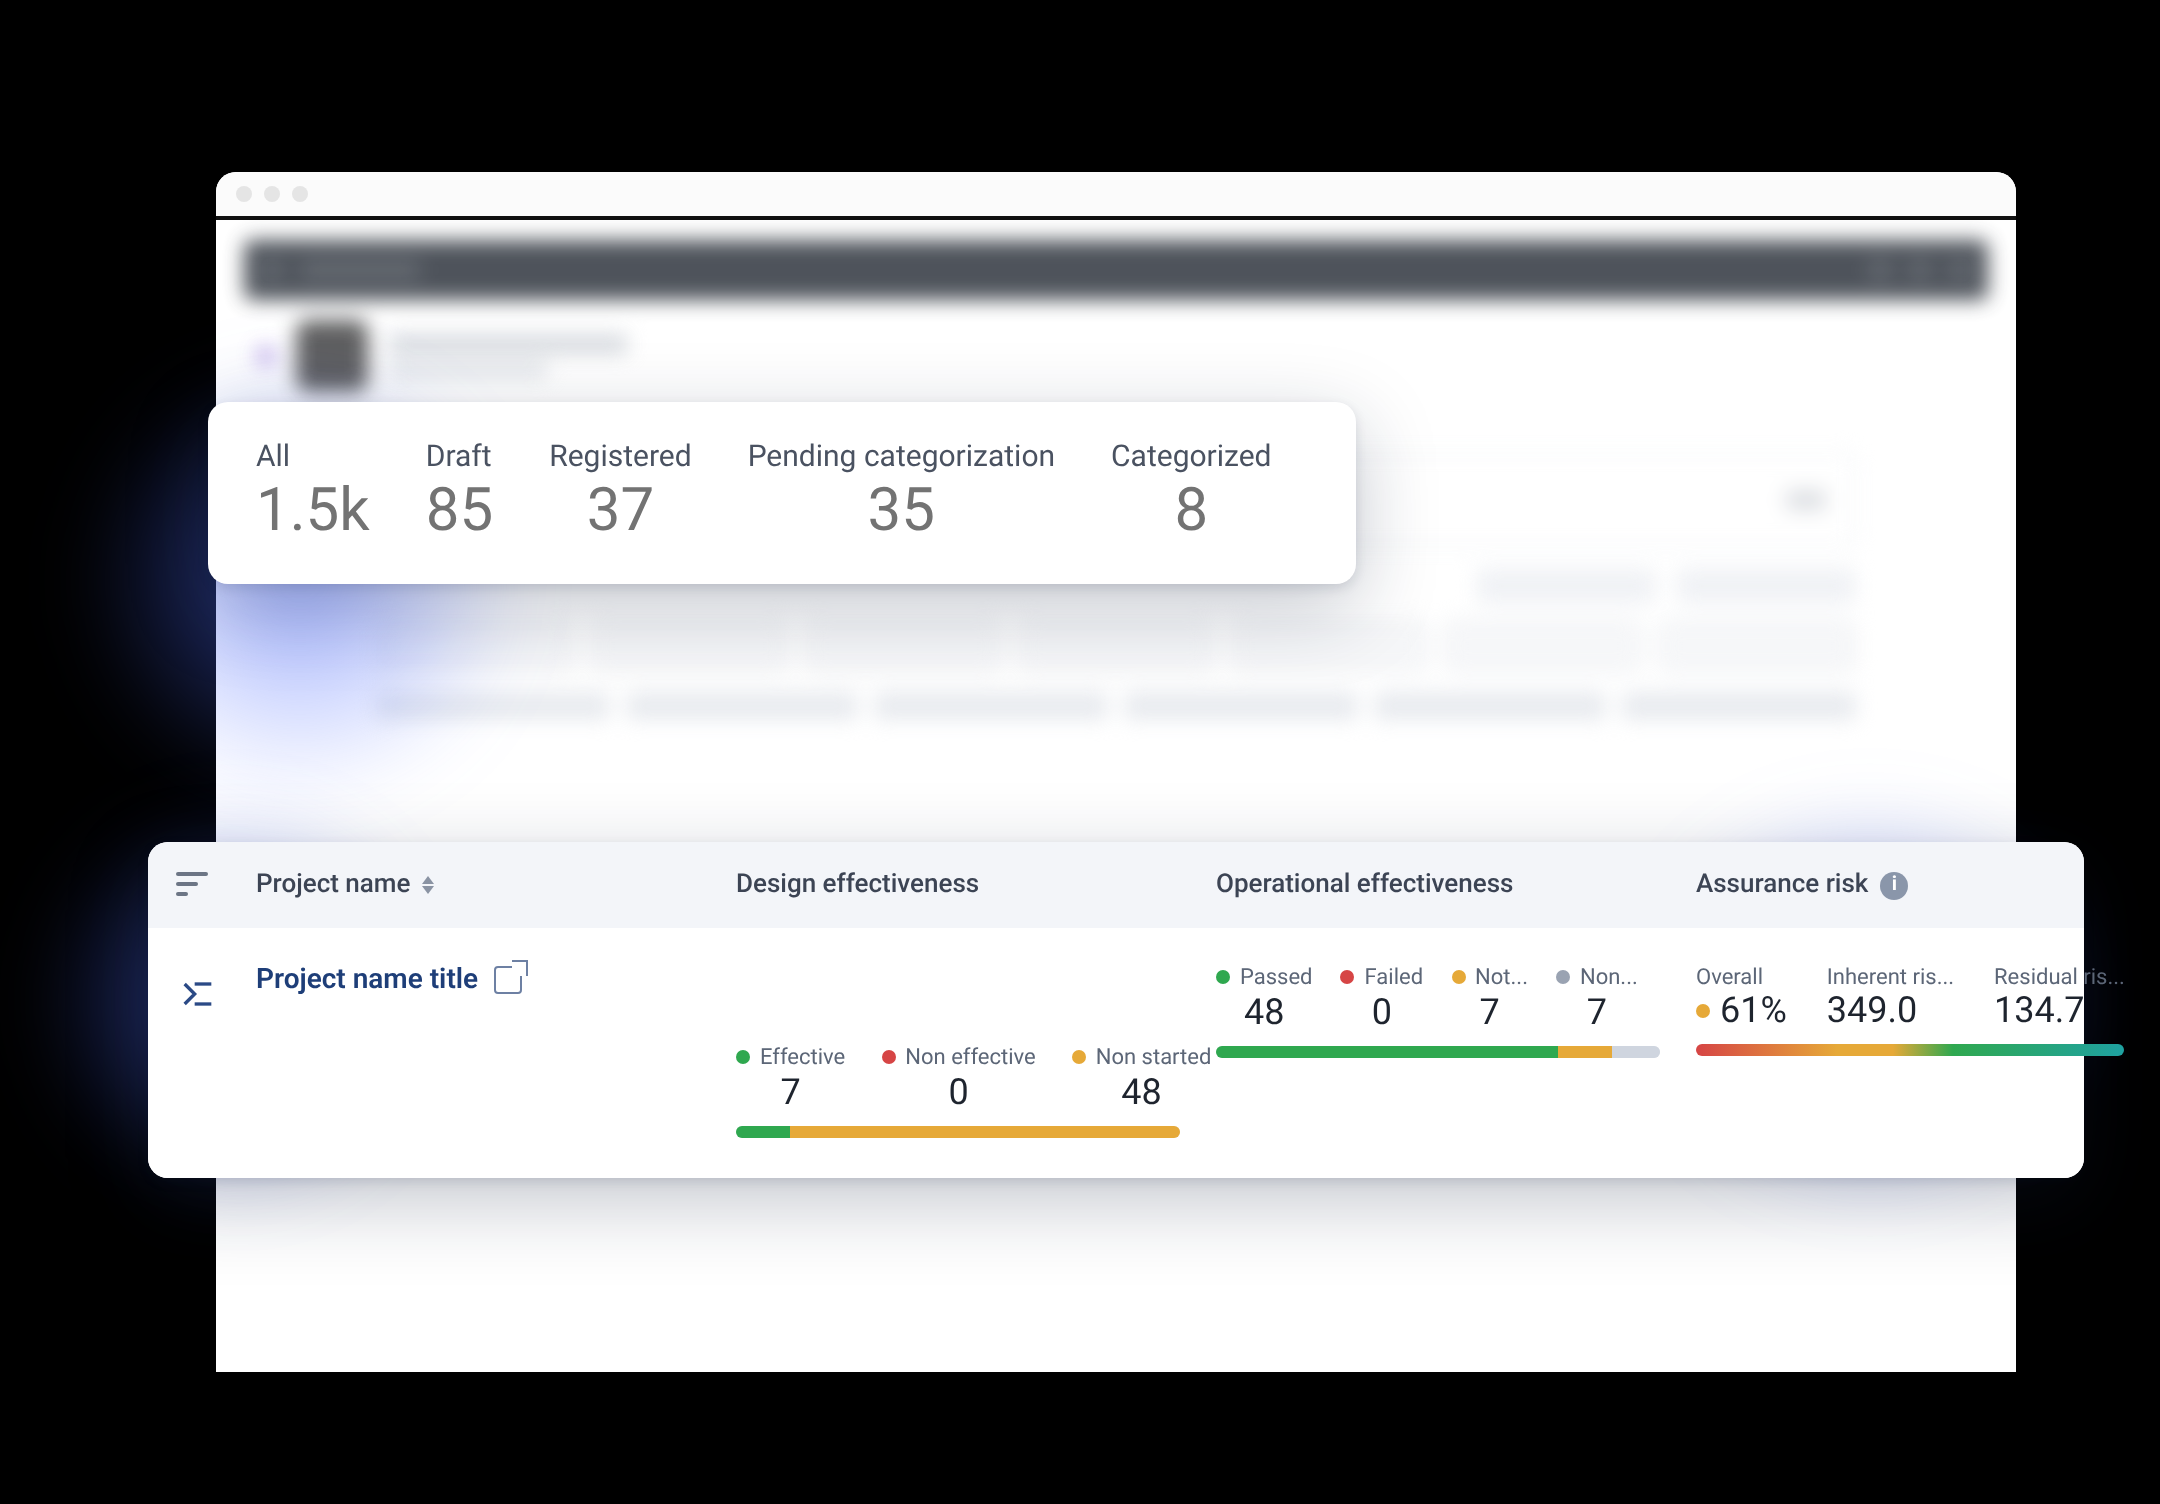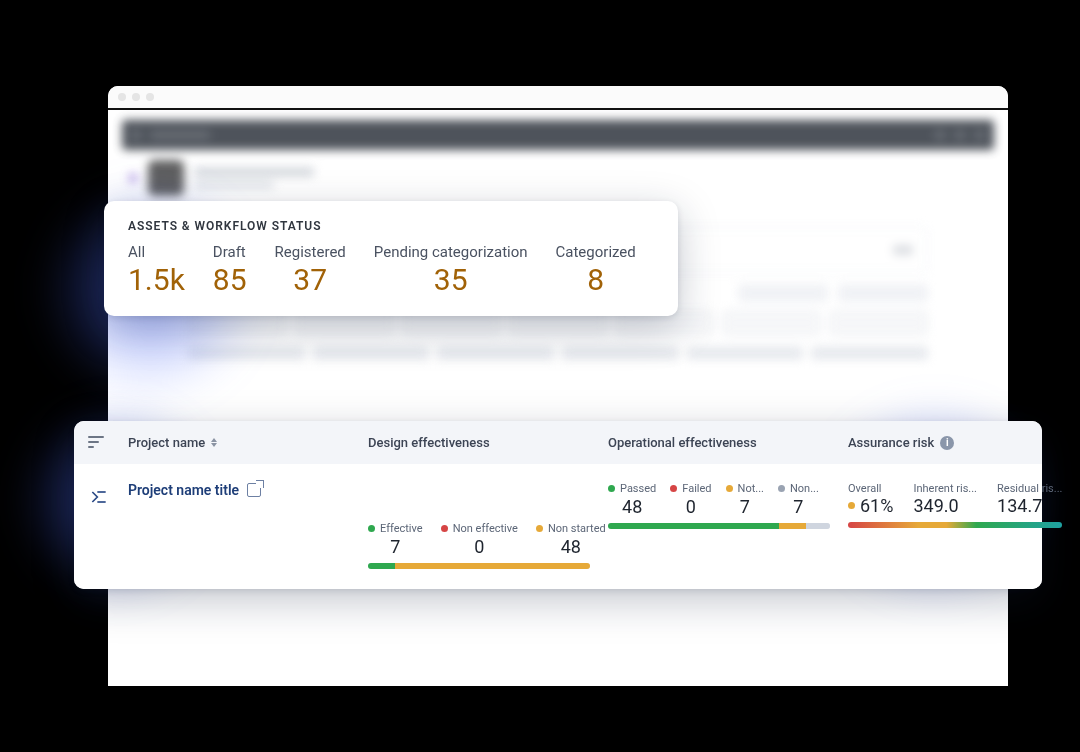--- a/index.html
+++ b/index.html
@@ -152,21 +152,21 @@
   }
   .stat .label{
     font-size:15px;
     color:#4a5261;
     margin-bottom:2px;
     white-space:nowrap;
   }
   .stat .value{
     font-size:30px;
     font-weight:400;
-    color:#a16207;
+    color:#737373;
     line-height:1.1;
   }
   .stat.center{align-items:center;}
 
   
   .card-project{
     top:421px;
     left:74px;
     width:968px;
     padding:0;
@@ -356,21 +356,20 @@
         <div class="bg-cell" style="width:100px"></div>
         <div class="bg-cell" style="width:70px"></div>
         <div class="bg-cell" style="width:80px"></div>
         <div class="bg-cell" style="width:60px"></div>
       </div>
     </div>
   </div>
 </div>
 
 <div class="card card-stats">
-  <div class="stats-title">ASSETS &amp; WORKFLOW STATUS</div>
   <div class="stats-row">
     <div class="stat">
       <span class="label">All</span>
       <span class="value">1.5k</span>
     </div>
     <div class="stat">
       <span class="label">Draft</span>
       <span class="value">85</span>
     </div>
     <div class="stat center">

